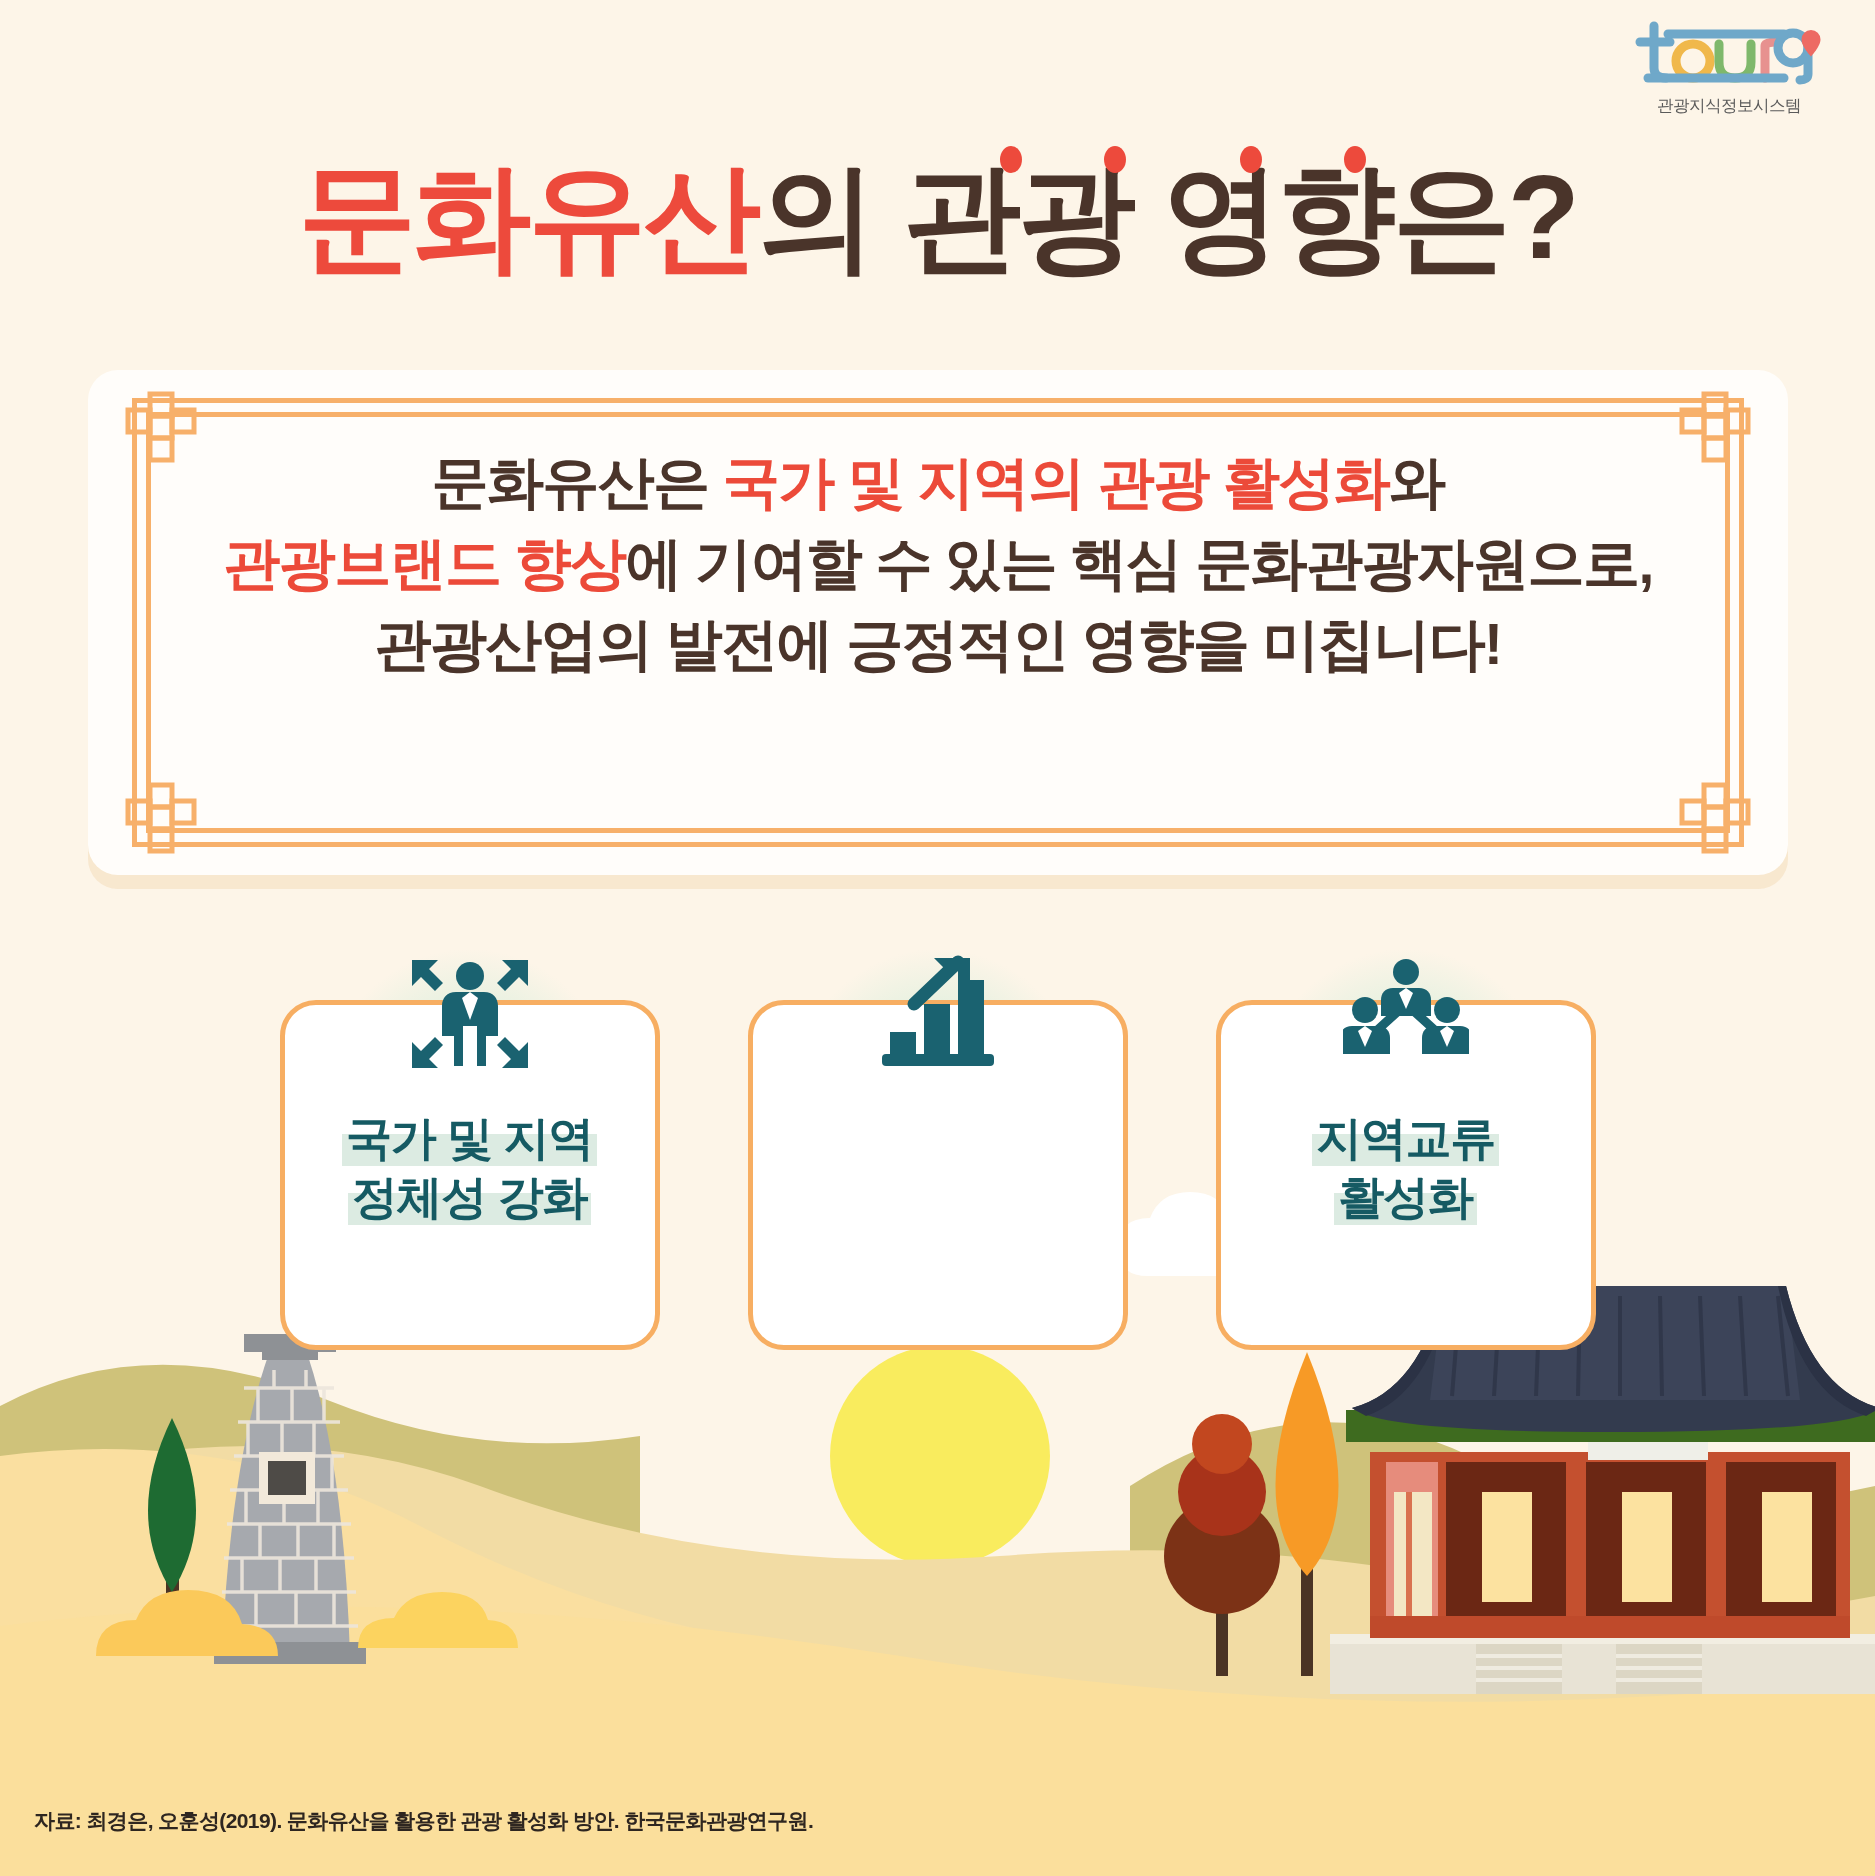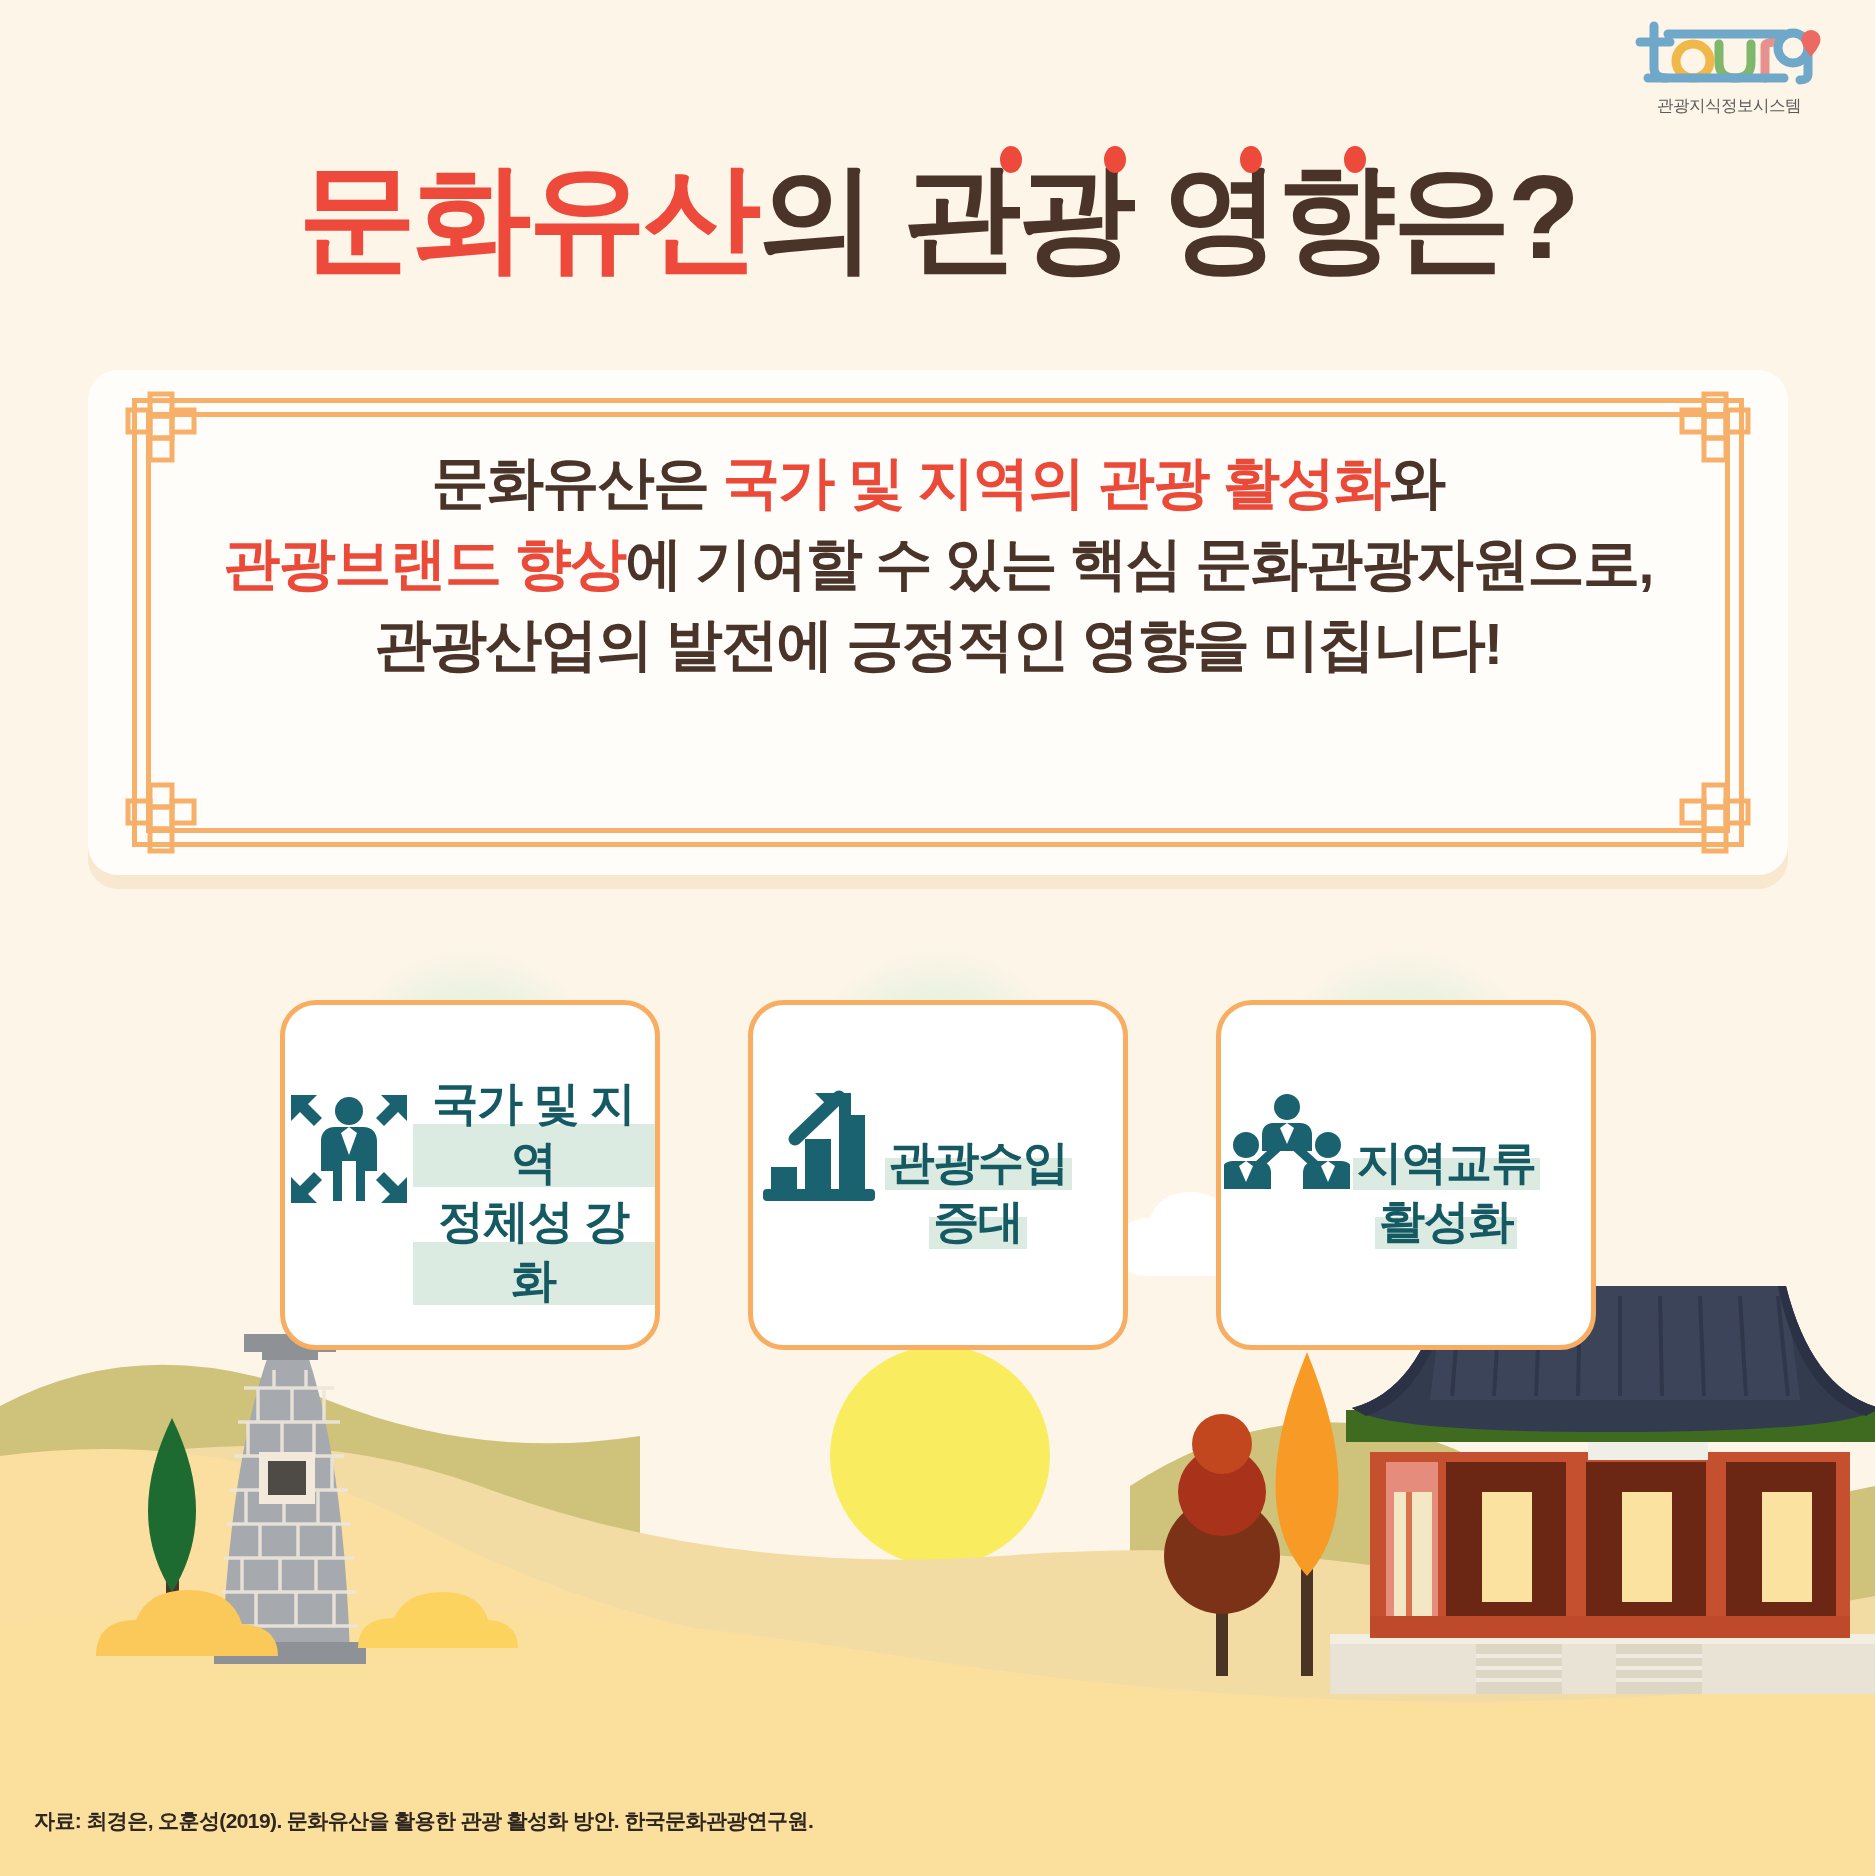--- a/index.html
+++ b/index.html
@@ -95,21 +95,21 @@
     position:absolute; top:1000px; left:0; width:1875px;
     display:flex; justify-content:center; gap:88px;
     z-index:25;
   }
   .fcard{
     position:relative;
     width:380px; height:350px;
     background:#FFFFFF;
     border:5px solid #F7AE62;
     border-radius:36px;
-    display:flex; 
+    display:flex; flex-direction:column;
     align-items:center;
   }
   .glow{
     position:absolute; left:50%; top:-62px; transform:translateX(-50%);
     width:300px; height:300px; border-radius:50%;
     background:radial-gradient(circle, rgba(196,231,203,.95) 0%, rgba(214,238,219,.55) 42%, rgba(255,255,255,0) 68%);
     pointer-events:none; z-index:-1;
   }
   .ficon{
     margin-top:-52px;
@@ -273,24 +273,20 @@
       <div class="glow"></div>
       <div class="ficon">
         <svg width="120" height="120" viewBox="0 0 120 120" fill="#1A6270">
           <rect x="12" y="78" width="26" height="28"></rect>
           <rect x="46" y="50" width="26" height="56"></rect>
           <rect x="80" y="26" width="26" height="80"></rect>
           <rect x="4" y="100" width="112" height="12" rx="4"></rect>
           <path d="M36 50 L80 8" stroke="#1A6270" stroke-width="13" stroke-linecap="round" fill="none"></path>
           <path d="M56 4 h36 v36 l-12 -12 l0 -12 h-12z"></path>
         </svg>
-      </div>
-      <div class="flabel">
-        <span>관광수입</span><br>
-        <span>증대</span>
       </div>
     </div>
 
     <div class="fcard">
       <div class="glow"></div>
       <div class="ficon">
         <svg width="126" height="112" viewBox="0 0 126 112" fill="#1A6270">
           <path d="M63 46 L30 76 M63 46 L96 76" stroke="#1A6270" stroke-width="9" fill="none"></path>
           <circle cx="63" cy="14" r="13"></circle>
           <path d="M50 30 h26 c8 0 12 5 12 12 v16 H38 V42 c0-7 4-12 12-12z"></path>

